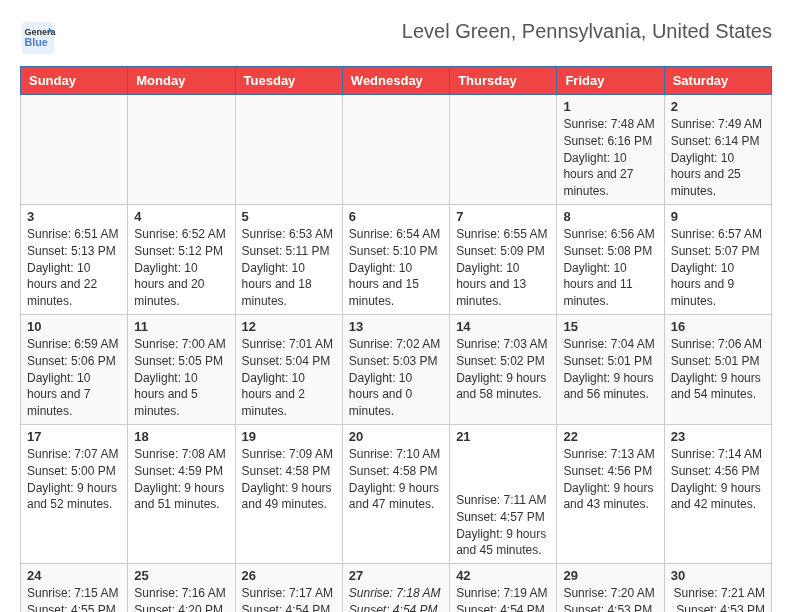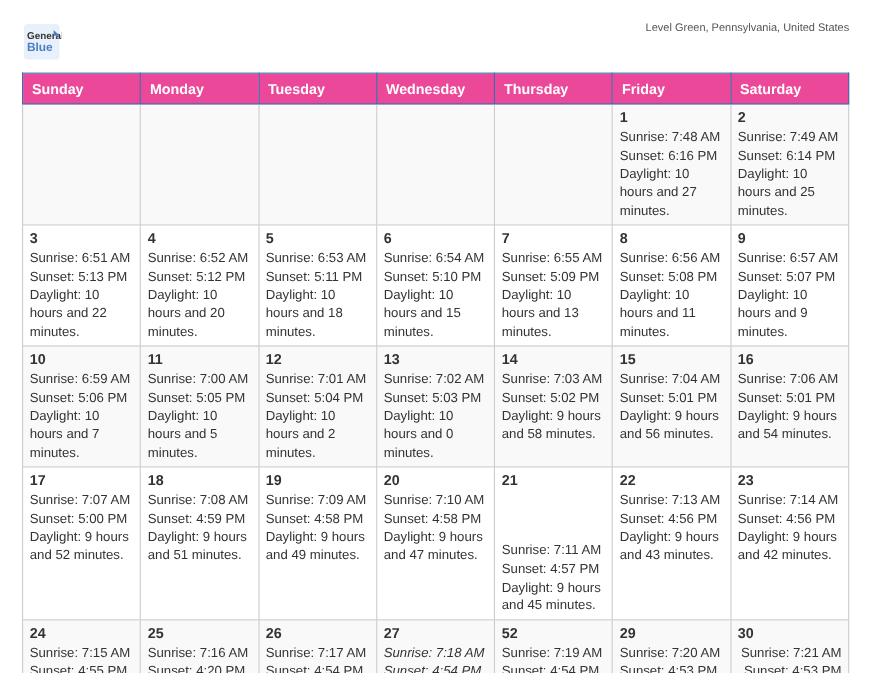--- a/index.html
+++ b/index.html
@@ -27,29 +27,29 @@
     }
     .title-area {
       text-align: right;
     }
     .month-year {
       font-size: 32px;
       font-weight: bold;
       color: #333;
     }
     .location {
-      font-size: 10px;
+      font-size: 20px;
       color: #555;
     }
     table {
       width: 100%;
       border-collapse: collapse;
     }
     thead tr th {
-      background-color: #ec4899;
+      background-color: #ef4444;
       color: #fff;
       text-align: left;
       padding: 6px 8px;
       font-size: 13px;
       font-weight: bold;
       border: 1px solid #3a6daf;
     }
     tbody tr td {
       border: 1px solid #ccc;
       vertical-align: top;
@@ -278,21 +278,21 @@
 Sunset: 4:54 PM
 Daylight: 9 hours and 37 minutes.</div>
         </td>
         <td>
           <span class="day-num">27</span>
           <div class="day-info" style="white-space: pre-line; font-style: italic;">Sunrise: 7:18 AM
 Sunset: 4:54 PM
 Daylight: 9 hours and 35 minutes.</div>
         </td>
         <td>
-          <span class="day-num">52</span>
+          <span class="day-num">42</span>
           <div class="day-info" style="white-space: pre-line;">Sunrise: 7:19 AM
 Sunset: 4:54 PM
 Daylight: 9 hours and 34 minutes.</div>
         </td>
         <td>
           <span class="day-num">29</span>
           <div class="day-info" style="white-space: pre-line;">Sunrise: 7:20 AM
 Sunset: 4:53 PM
 Daylight: 9 hours and 33 minutes.</div>
         </td>

